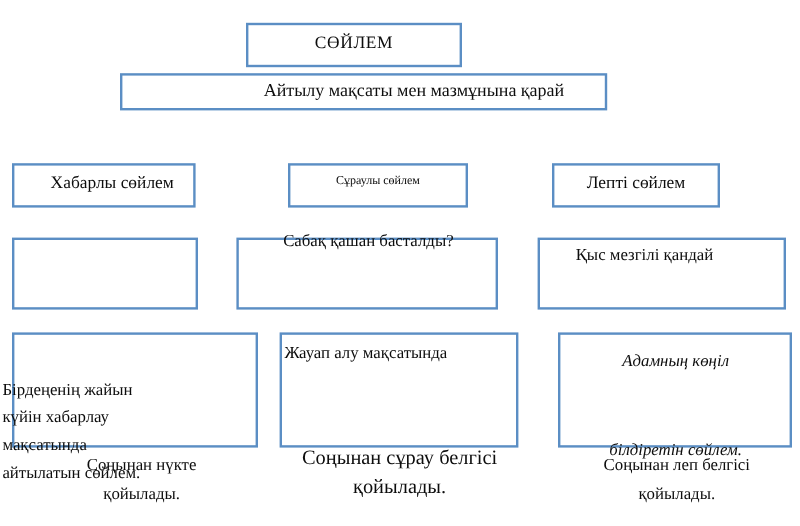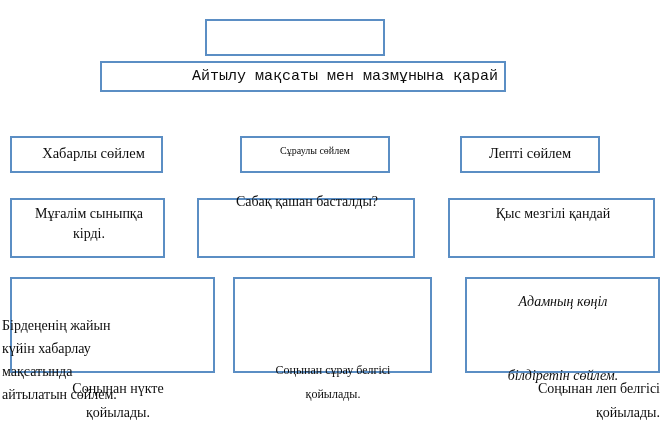--- a/index.html
+++ b/index.html
@@ -50,21 +50,20 @@
   
   #criterion-box {
     left: 100px; top: 61px;
     width: 406px; height: 31px;
   }
   #criterion-label {
     left: 100px; top: 68px;
     width: 490px;
     text-align: center;
     font-size: 15px;
-    font-family: Liberation Mono, monospace;
   }
 
   
   #type-box-0 { left: 10px;  top: 136px; width: 153px; height: 37px; }
   #type-box-1 { left: 240px; top: 136px; width: 150px; height: 37px; }
   #type-box-2 { left: 460px; top: 136px; width: 140px; height: 37px; }
 
   #type-label-0 { left: 10px;  top: 145px; width: 153px; text-align: center; font-size: 14.5px; padding-left: 14px; }
   #type-label-1 { left: 240px; top: 145px; width: 150px; text-align: center; font-size: 10px; }
   #type-label-2 { left: 460px; top: 145px; width: 140px; text-align: center; font-size: 14.5px; }
@@ -76,21 +75,21 @@
 
   #example-label-0 {
     left: 16px; top: 204px; width: 146px;
     font-size: 14px; line-height: 20px; text-align: center;
   }
   #example-label-1 {
     left: 205px; top: 192px; width: 204px;
     font-size: 14px; line-height: 20px; text-align: center;
   }
   #example-label-2 {
-    left: 456px; top: 204px; width: 194px;
+    left: 440px; top: 204px; width: 194px;
     font-size: 14px; line-height: 20px; text-align: center;
   }
 
   
   #definition-box-0 { left: 10px;  top: 277px; width: 205px; height: 96px; }
   #definition-box-1 { left: 233px; top: 277px; width: 199px; height: 96px; }
   #definition-box-2 { left: 465px; top: 277px; width: 195px; height: 96px; }
 
   #definition-label-0 {
     left: 2px; top: 283px; width: 190px;
@@ -104,64 +103,64 @@
     left: 470px; top: 283px; width: 186px;
     font-size: 14px; line-height: 37px; text-align: center; font-style: italic;
   }
 
   
   #punctuation-note-0 {
     left: 18px; top: 377px; width: 200px;
     font-size: 14px; line-height: 24px; text-align: center;
   }
   #punctuation-note-1 {
-    left: 235px; top: 358px; width: 196px;
-    font-size: 12px; line-height: 24px; text-align: center;
+    left: 235px; top: 370px; width: 196px;
+    font-size: 17px; line-height: 24px; text-align: center;
   }
   #punctuation-note-2 {
     left: 468px; top: 377px; width: 192px;
-    font-size: 14px; line-height: 24px; text-align: right;
+    font-size: 14px; line-height: 24px; text-align: center;
   }
 </style>
 </head>
 <body>
 
 <div class="canvas">
 
   <div class="box" id="root-box"></div>
+  <div class="txt" id="root-label">СӨЙЛЕМ</div>
 
   <div class="box" id="criterion-box"></div>
   <div class="txt" id="criterion-label">Айтылу мақсаты мен мазмұнына қарай</div>
 
   <div class="box" id="type-box-0"></div>
   <div class="txt" id="type-label-0">Хабарлы сөйлем</div>
 
   <div class="box" id="type-box-1"></div>
   <div class="txt" id="type-label-1">Сұраулы сөйлем</div>
 
   <div class="box" id="type-box-2"></div>
   <div class="txt" id="type-label-2">Лепті сөйлем</div>
 
   <div class="box" id="example-box-0"></div>
-  <div class="txt" id="example-label-0">Мұғалім сыныпқа
-кірді.</div>
 
   <div class="box" id="example-box-1"></div>
   <div class="txt" id="example-label-1">Сабақ қашан басталды?</div>
 
   <div class="box" id="example-box-2"></div>
   <div class="txt" id="example-label-2">Қыс мезгілі қандай</div>
 
   <div class="box" id="definition-box-0"></div>
   <div class="txt" id="definition-label-0">Бірдеңенің жайын
 күйін хабарлау
 мақсатында
 айтылатын сөйлем.</div>
 
   <div class="box" id="definition-box-1"></div>
+  <div class="txt" id="definition-label-1">Жауап алу мақсатында</div>
 
   <div class="box" id="definition-box-2"></div>
   <div class="txt" id="definition-label-2">Адамның көңіл
 
 білдіретін сөйлем.</div>
 
   <div class="txt" id="punctuation-note-0">Соңынан нүкте
 қойылады.</div>
   <div class="txt" id="punctuation-note-1">Соңынан сұрау белгісі
 қойылады.</div>

